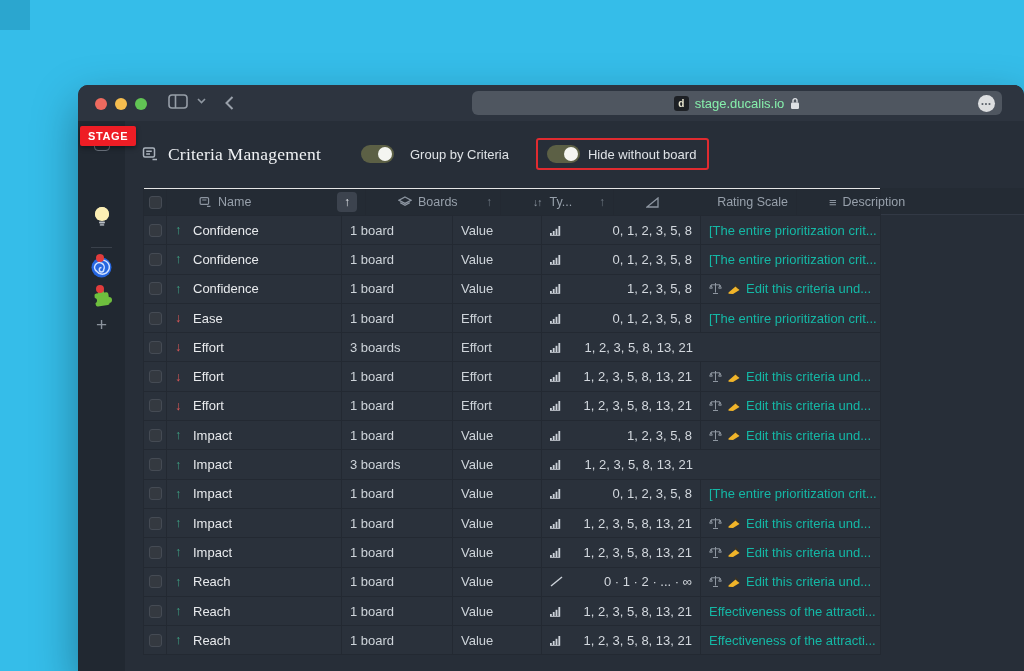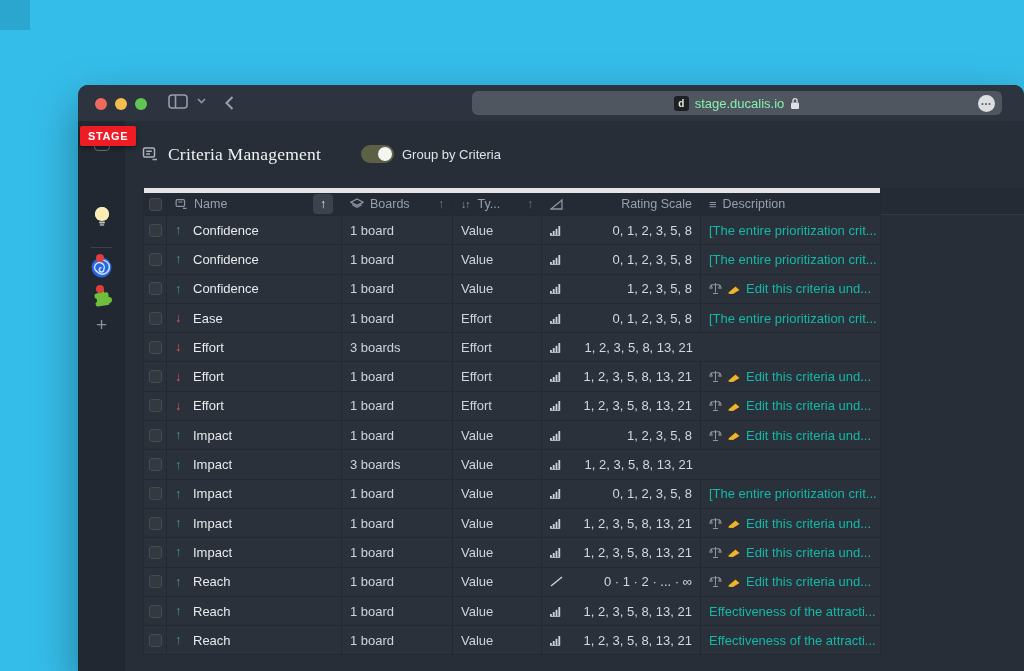--- a/index.html
+++ b/index.html
@@ -40,35 +40,35 @@
 
   .stage-badge { position:absolute; left:2px; top:41px; background:#ee1d25; color:#fff;
                  font-size:11px; font-weight:bold; letter-spacing:.6px; padding:4px 8px;
                  border-radius:2px; box-shadow:0 2px 5px rgba(0,0,0,.4); z-index:5; }
 
   
   .page-head { position:absolute; left:47px; top:36px; right:0; height:66px; display:flex;
                align-items:center; }
   .ph-icon { margin-left:17px; display:flex; }
   .page-title { margin-left:9px; color:#f0f2f5; font-size:17.5px; font-weight:500; letter-spacing:.2px;font-family:Liberation Serif, serif; }
-  .toggle-group { display:flex; align-items:center; gap:8px; }
+  .toggle-group { display:flex; align-items:center; gap:16px; }
   .tg1 { margin-left:40px; }
   .toggle { width:33px; height:18px; border-radius:9px; background:#5c6045; position:relative; }
   .knob { position:absolute; right:2px; top:2px; width:14px; height:14px; border-radius:50%; background:#f4f5f1; }
   .toggle-label { color:#dfe3e7; font-size:13px; }
   .hl-box { margin-left:27px; border:2.5px solid #e02b30; border-radius:3px; padding:5px 11px 5px 9px;
             display:flex; align-items:center; gap:8px; }
 
   
   .table { position:absolute; left:65px; top:103px; width:738px; background:#2a313b;
            border:1px solid #232932; border-top:none; }
   .head-ext { position:absolute; left:803px; top:103px; right:0; height:27px; background:#242b34;
               border-bottom:1px solid #323945; }
   .tr { display:flex; height:29.3px; border-top:1px solid #232932; align-items:stretch; }
-  .tr.head { height:27px; background:#242b34; border-top:5px solid #e5e5e5; }
+  .tr.head { height:27px; background:#242b34; border-top:1px solid #e5e5e5;gap:24px; }
   .td { display:flex; align-items:center; border-right:1px solid #232932; overflow:hidden;
         white-space:nowrap; padding:0 8px; flex:none; }
   .td:last-child { border-right:none; }
   .c0 { width:23px; justify-content:center; padding:0; }
   .c1 { width:175px; } .c2 { width:111px; } .c3 { width:89px; } .c4 { width:159px;justify-content:space-between; } .c5 { width:181px; }
   .checkbox { width:13px; height:13px; background:#343940; border:1px solid #454b54; border-radius:3px; }
   .hlabel { color:#97a0ab; font-size:12.5px; margin-left:6px; }
   .hicon { display:flex; align-items:center; color:#8c95a0; }
   .sort-btn { margin-left:auto; width:20px; height:20px; background:#3c434e; border-radius:4px;
               color:#e7eaee; font-size:12px; display:flex; align-items:center; justify-content:center; }
@@ -177,20 +177,26 @@
       </span>
       <h1 class="page-title">Criteria Management</h1>
 
       <div class="toggle-group tg1">
         <div class="toggle">
             <div class="knob"></div>
           </div>
         <span class="toggle-label">Group by Criteria</span>
       </div>
 
+      <div class="hl-box">
+        <div class="toggle">
+            <div class="knob"></div>
+          </div>
+        <span class="toggle-label">Hide without board</span>
+      </div>
     </div>
 
     <div class="head-ext"></div>
 
     <div class="table">
       <div class="tr head">
         <div class="td c0">
             <span class="checkbox"></span>
           </div>
         <div class="td c1">

